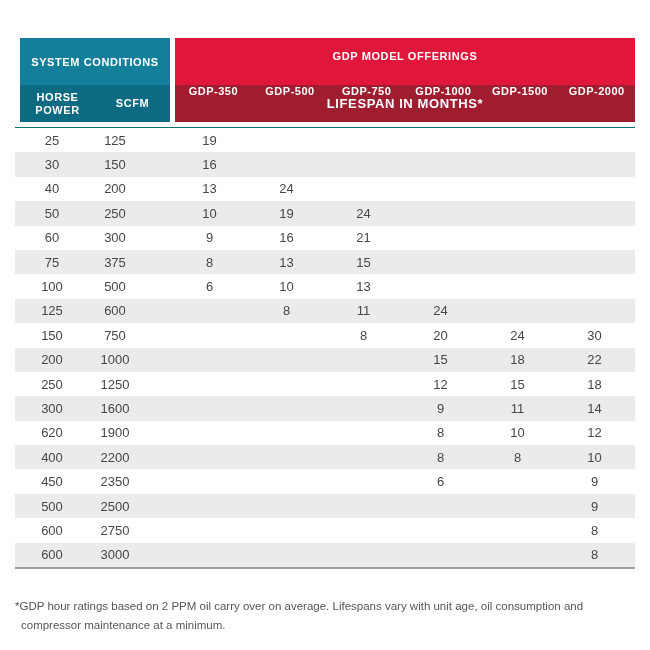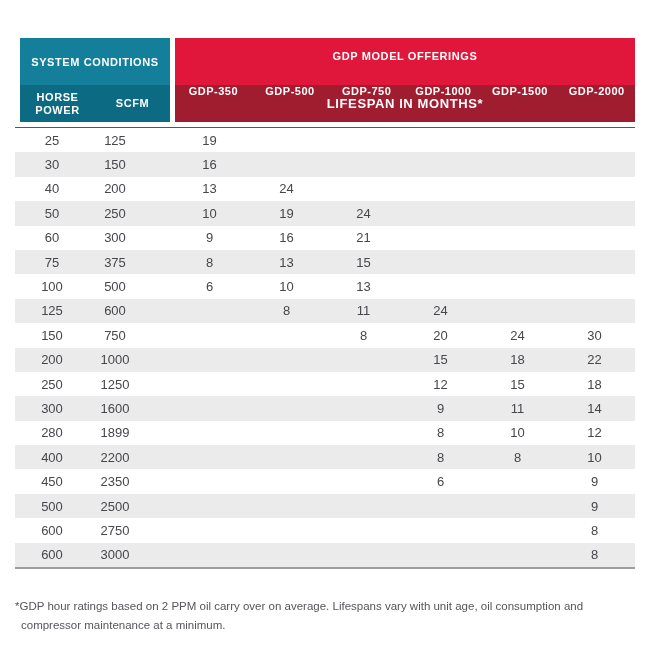--- a/index.html
+++ b/index.html
@@ -214,22 +214,22 @@
         <div class="cell">1600</div>
         <div class="cell"></div>
         <div class="cell"></div>
         <div class="cell"></div>
         <div class="cell"></div>
         <div class="cell">9</div>
         <div class="cell">11</div>
         <div class="cell">14</div>
       </div>
       <div class="row">
-        <div class="cell">280</div>
-        <div class="cell">1899</div>
+        <div class="cell">620</div>
+        <div class="cell">1900</div>
         <div class="cell"></div>
         <div class="cell"></div>
         <div class="cell"></div>
         <div class="cell"></div>
         <div class="cell">8</div>
         <div class="cell">10</div>
         <div class="cell">12</div>
       </div>
       <div class="row stripe">
         <div class="cell">400</div>

